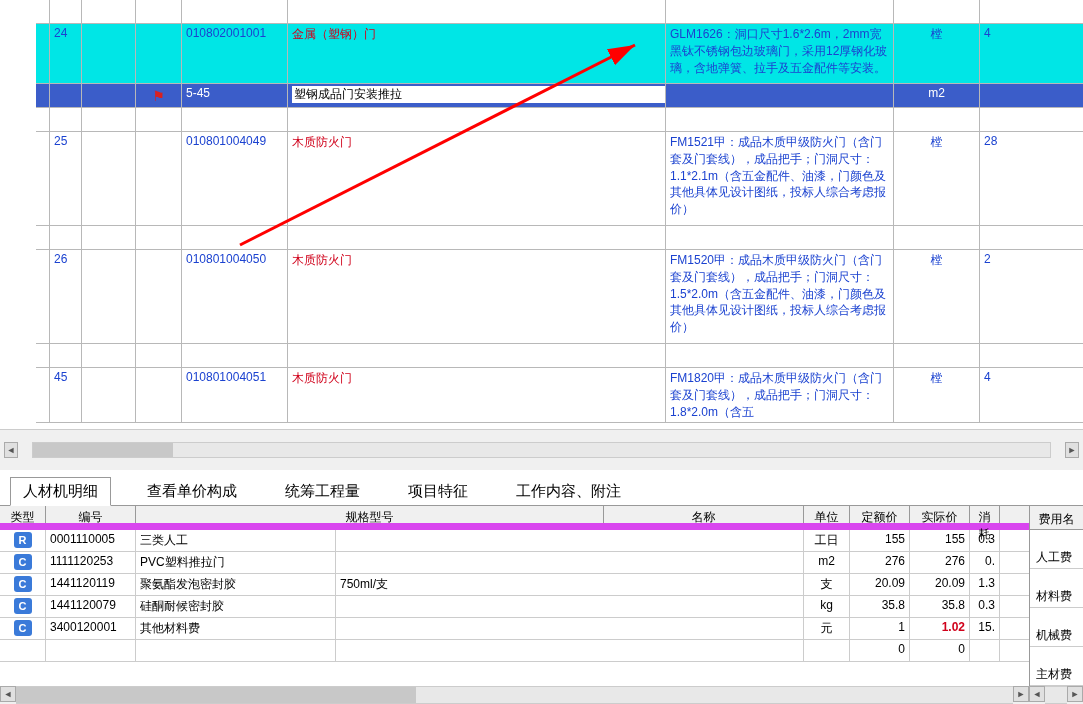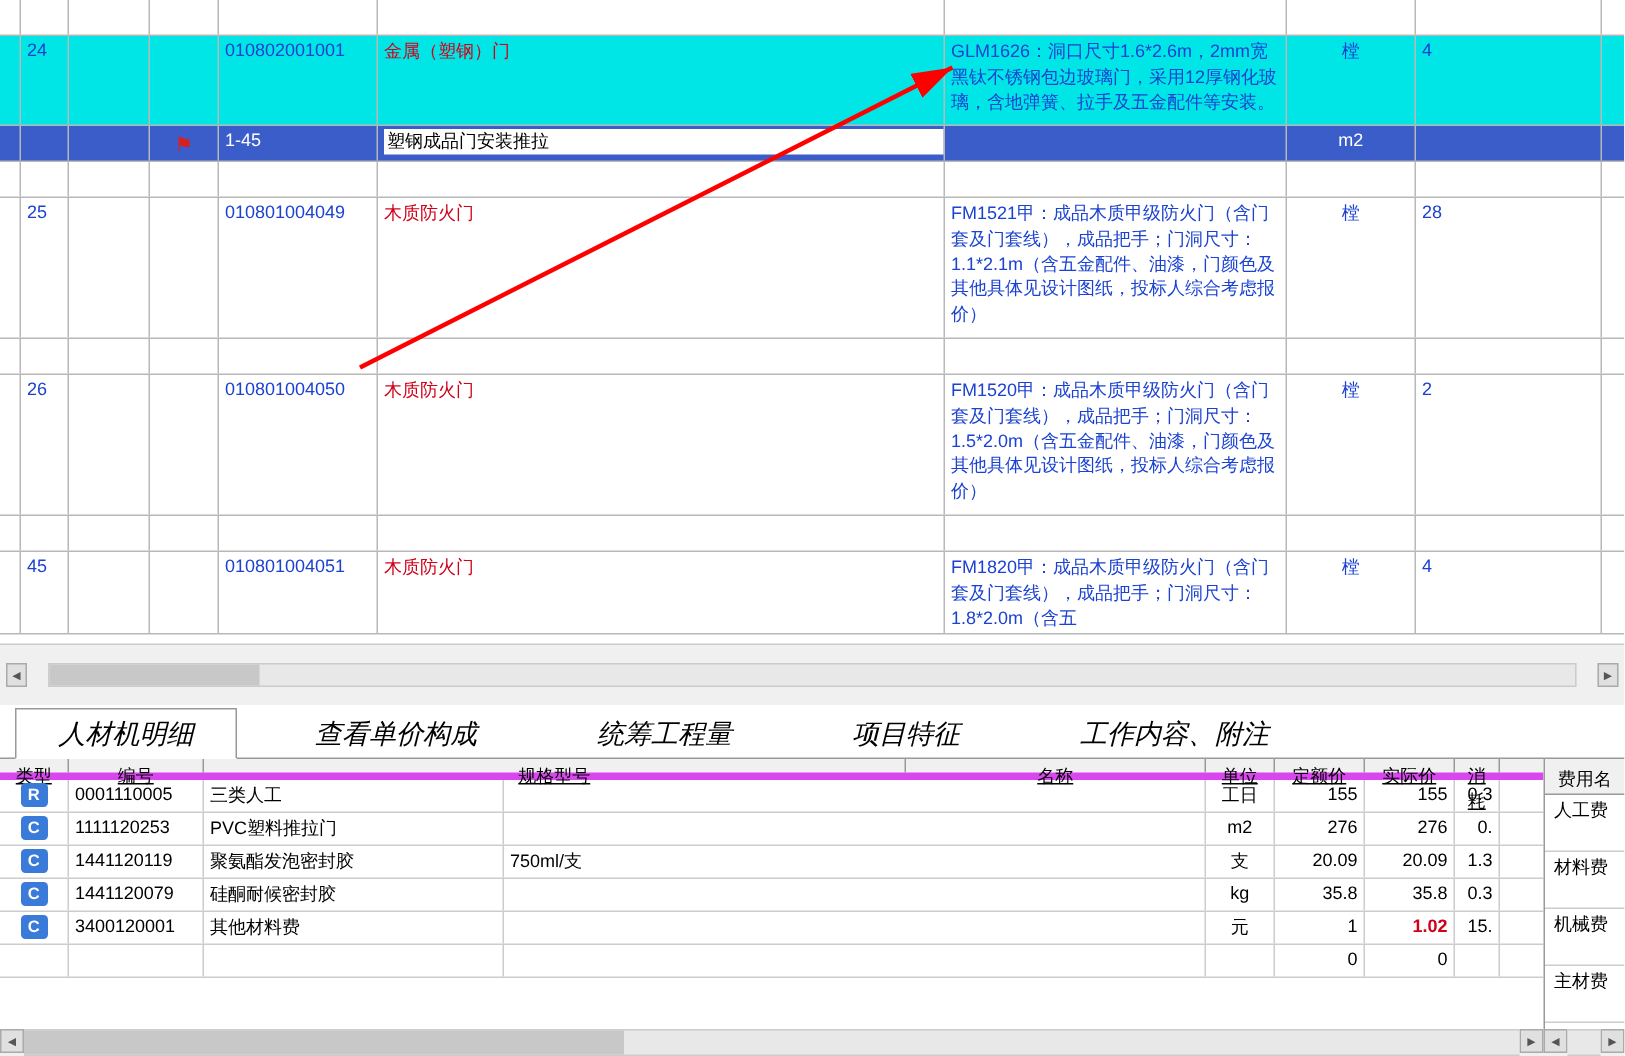--- a/index.html
+++ b/index.html
@@ -1,18 +1,18 @@
 <!DOCTYPE html>
 <html><head>
   <meta charset="utf-8">
   <style>
     * { margin: 0; padding: 0; box-sizing: border-box; }
     body { font-family: "Microsoft YaHei", SimSun, sans-serif; font-size: 12px; background: #fff; overflow: hidden; width: 1083px; height: 704px; position: relative; }
     
-    .main-grid { position: absolute; top: 0; left: 0; right: 0; height: 430px; overflow: hidden; border-bottom: 1px solid #ccc; }
+    .main-grid { position: absolute; top: 0; left: 0; right: 0; height: 430px; overflow: hidden; border-bottom: 1px solid #ccc; padding-left: 36px; }
     .grid-rows { position: relative; }
     .grid-row { display: flex; border-bottom: 1px solid #b8b8b8; min-height: 24px; align-items: stretch; }
     .grid-row.tall { min-height: 60px; }
     .grid-row.tall2 { min-height: 94px; }
     .grid-row.cyan { background: #00e6e6; }
     .grid-row.blue { background: #3b5dc9; color: #fff; }
     .grid-row.blank { min-height: 24px; }
     .cell { border-right: 1px solid #b8b8b8; padding: 2px 4px; display: flex; align-items: flex-start; overflow: hidden; }
     .cell.c-tree { width: 14px; flex-shrink:0; }
     .cell.c-seq { width: 32px; color: #1b42d0; flex-shrink:0; }
@@ -26,28 +26,28 @@
     .red-text { color: #d0021b; }
     .white-box { background: #fff; color: #000; padding: 0 2px; display:inline-block; min-width: 376px; }
     .flag-icon { color: #d92020; font-size: 14px; }
     
     .hscroll-top { position: absolute; top: 430px; left: 0; right: 0; height: 40px; background: #f0f0f0; display:flex; align-items:center; padding: 0 4px; }
     .hscroll-bar { height: 16px; background: #e8e8e8; border: 1px solid #ccc; flex: 1; position: relative; margin: 0 14px; }
     .hscroll-thumb { position: absolute; left: 0; width: 140px; height: 100%; background: #c8c8c8; }
     .hscroll-btn { width: 14px; height: 16px; background: #e0e0e0; border:1px solid #aaa; display:flex; align-items:center; justify-content:center; font-size:9px; color:#555; }
     
     .tabs { position: absolute; top: 478px; left: 0; right: 0; height: 28px; display: flex; align-items: flex-end; padding: 0 10px; gap: 24px; border-bottom: 1px solid #999; }
-    .tab { padding: 4px 28px; font-size: 18px; cursor: pointer; font-style: italic; }
+    .tab { padding: 4px 12px; font-size: 15px; cursor: pointer; }
     .tab.active { border: 1px solid #999; border-bottom: 1px solid #fff; background: #fff; margin-bottom: -1px; }
     
     .detail-area { position: absolute; top: 506px; left: 0; right: 0; bottom: 18px; display: flex; }
     .detail-left { flex: 1; overflow: hidden; }
     .detail-right { width: 54px; border-left: 1px solid #999; }
     
-    .detail-header { display: flex; background: #f0f0f0; border-bottom: 5px solid #d946ef; height: 14px; text-decoration: underline; }
+    .detail-header { display: flex; background: #f0f0f0; border-bottom: 7px solid #d946ef; height: 24px; }
     .dh { border-right: 1px solid #999; padding: 3px 4px; text-align: center; font-size: 12px; }
     .dh-type { width: 46px; }
     .dh-code { width: 90px; }
     .dh-name { width: 200px; }
     .dh-spec { width: 468px; }
     .dh-unit { width: 46px; }
     .dh-dprice { width: 60px; }
     .dh-aprice { width: 60px; }
     .dh-cons { width: 30px; }
     
@@ -60,21 +60,21 @@
     .dc-unit { width: 46px; text-align:center; }
     .dc-dprice { width: 60px; text-align: right; }
     .dc-aprice { width: 60px; text-align: right; }
     .dc-cons { width: 30px; text-align: right; }
     .red-price { color: #d0021b; font-weight: bold; }
     
     .type-badge { display:inline-flex; width:18px; height:16px; border-radius:3px; color:#fff; font-weight:bold; align-items:center; justify-content:center; font-size:11px; }
     .badge-r { background: #3a7ad9; }
     .badge-c { background: #3a7ad9; }
     .right-header { height: 24px; background:#f0f0f0; border-bottom:1px solid #999; padding:5px 4px; text-align:center; }
-    .right-item { height: 38px; border-bottom:1px solid #ccc; padding:2px 6px; white-space:nowrap; overflow:hidden; }
+    .right-item { height: 19px; border-bottom:1px solid #ccc; padding:19px 6px; white-space:nowrap; overflow:hidden; }
     
     .bottom-scroll { position:absolute; bottom:0; left:0; right:0; height:18px; background:#f0f0f0; display:flex; }
     .bottom-scroll .sbtn { width:16px; height:16px; border:1px solid #aaa; background:#e0e0e0; display:flex; align-items:center; justify-content:center; font-size:9px; color:#555; }
     .bottom-scroll .strack { flex:1; position:relative; background:#e8e8e8; border-top:1px solid #ccc; border-bottom:1px solid #ccc; }
     .bottom-scroll .sthumb { position:absolute; left:0; width:400px; height:100%; background:#c8c8c8; }
     
     .arrow-svg { position: absolute; top: 0; left: 0; pointer-events: none; z-index: 100; }
   </style>
 </head>
 <body>
@@ -103,21 +103,21 @@
         <div class="cell c-unit">樘</div>
         <div class="cell c-qty">4</div>
       </div>
       <div class="grid-row blue ">
         <div class="cell c-tree"></div>
         <div class="cell c-seq"></div>
         <div class="cell c-a"></div>
         <div class="cell c-flag">
           <span class="flag-icon">⚑</span>
         </div>
-        <div class="cell c-code" style="color:#fff">1-45</div>
+        <div class="cell c-code" style="color:#fff">5-45</div>
         <div class="cell c-name">
           <span class="white-box">塑钢成品门安装推拉</span>
         </div>
         <div class="cell c-desc"></div>
         <div class="cell c-unit" style="color:#fff">m2</div>
         <div class="cell c-qty"></div>
       </div>
       <div class="grid-row   blank">
         <div class="cell c-tree"></div>
         <div class="cell c-seq"></div>

